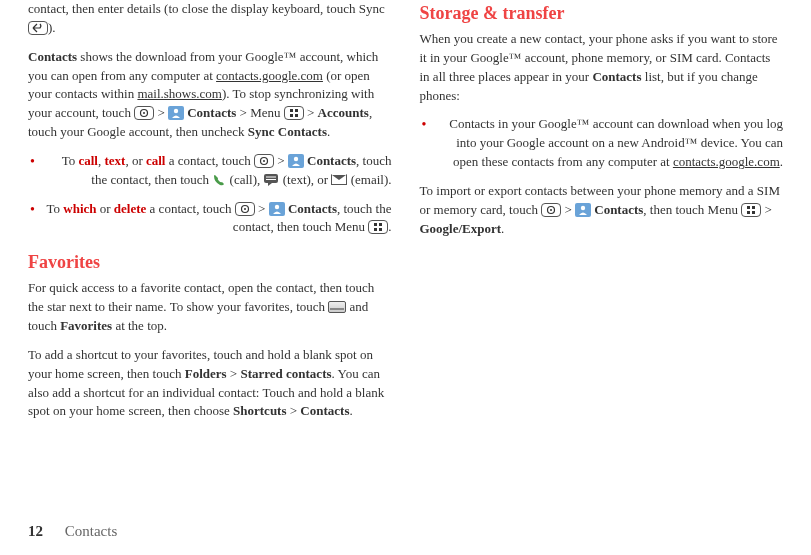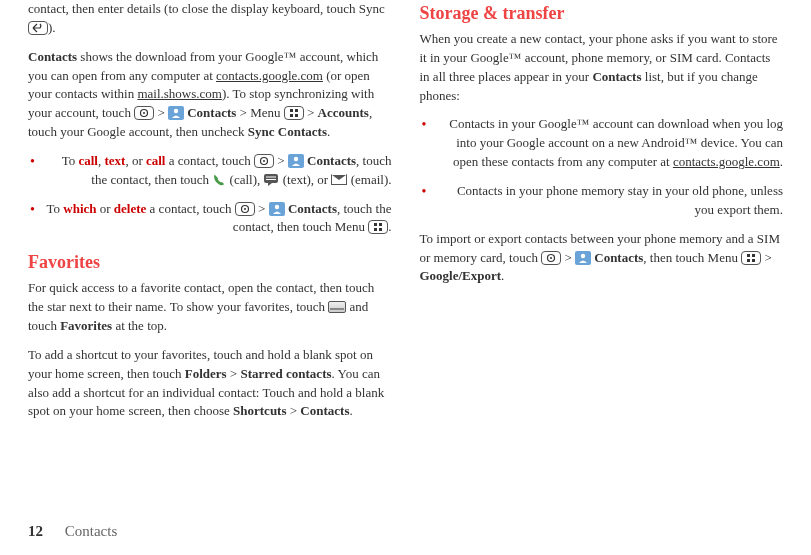--- a/index.html
+++ b/index.html
@@ -209,21 +209,20 @@
     <h2 class="section" style="margin-top:0">Storage &amp; transfer</h2>
 
     <p>
       <span>When you create a new contact, your phone asks if you want to store it in your Google™ account, phone memory, or SIM card. Contacts in all three places appear in your </span><span class="bold">Contacts</span><span> list, but if you change phones:</span>
     </p>
 
     <ul class="bullets">
       <li>
         <span>Contacts in your Google™ account can download when you log into your Google account on a new Android™ device. You can open these contacts from any computer at </span><span class="underline">contacts.google.com</span><span>.</span>
       </li>
-      <li>Contacts in your phone memory stay in your old phone, unless you export them.</li>
     </ul>
 
     <p>
       <span>To import or export contacts between your phone memory and a SIM or memory card, touch </span><span class="icon icon-key"><svg width="12" height="10" viewBox="0 0 12 10">
             <circle cx="6" cy="5" r="3.5" stroke="#333" stroke-width="1.2" fill="none"></circle>
             <circle cx="6" cy="5" r="1" fill="#333"></circle>
           </svg></span><span> &gt; </span><span class="icon icon-contacts"><svg width="12" height="12" viewBox="0 0 12 12">
             <circle cx="6" cy="4" r="2.2" fill="#fff"></circle>
             <path d="M2 11 Q6 6 10 11 Z" fill="#fff"></path>
           </svg></span><span class="bold"> Contacts</span><span>, then touch Menu </span><span class="icon icon-key"><svg width="12" height="10" viewBox="0 0 12 10">

